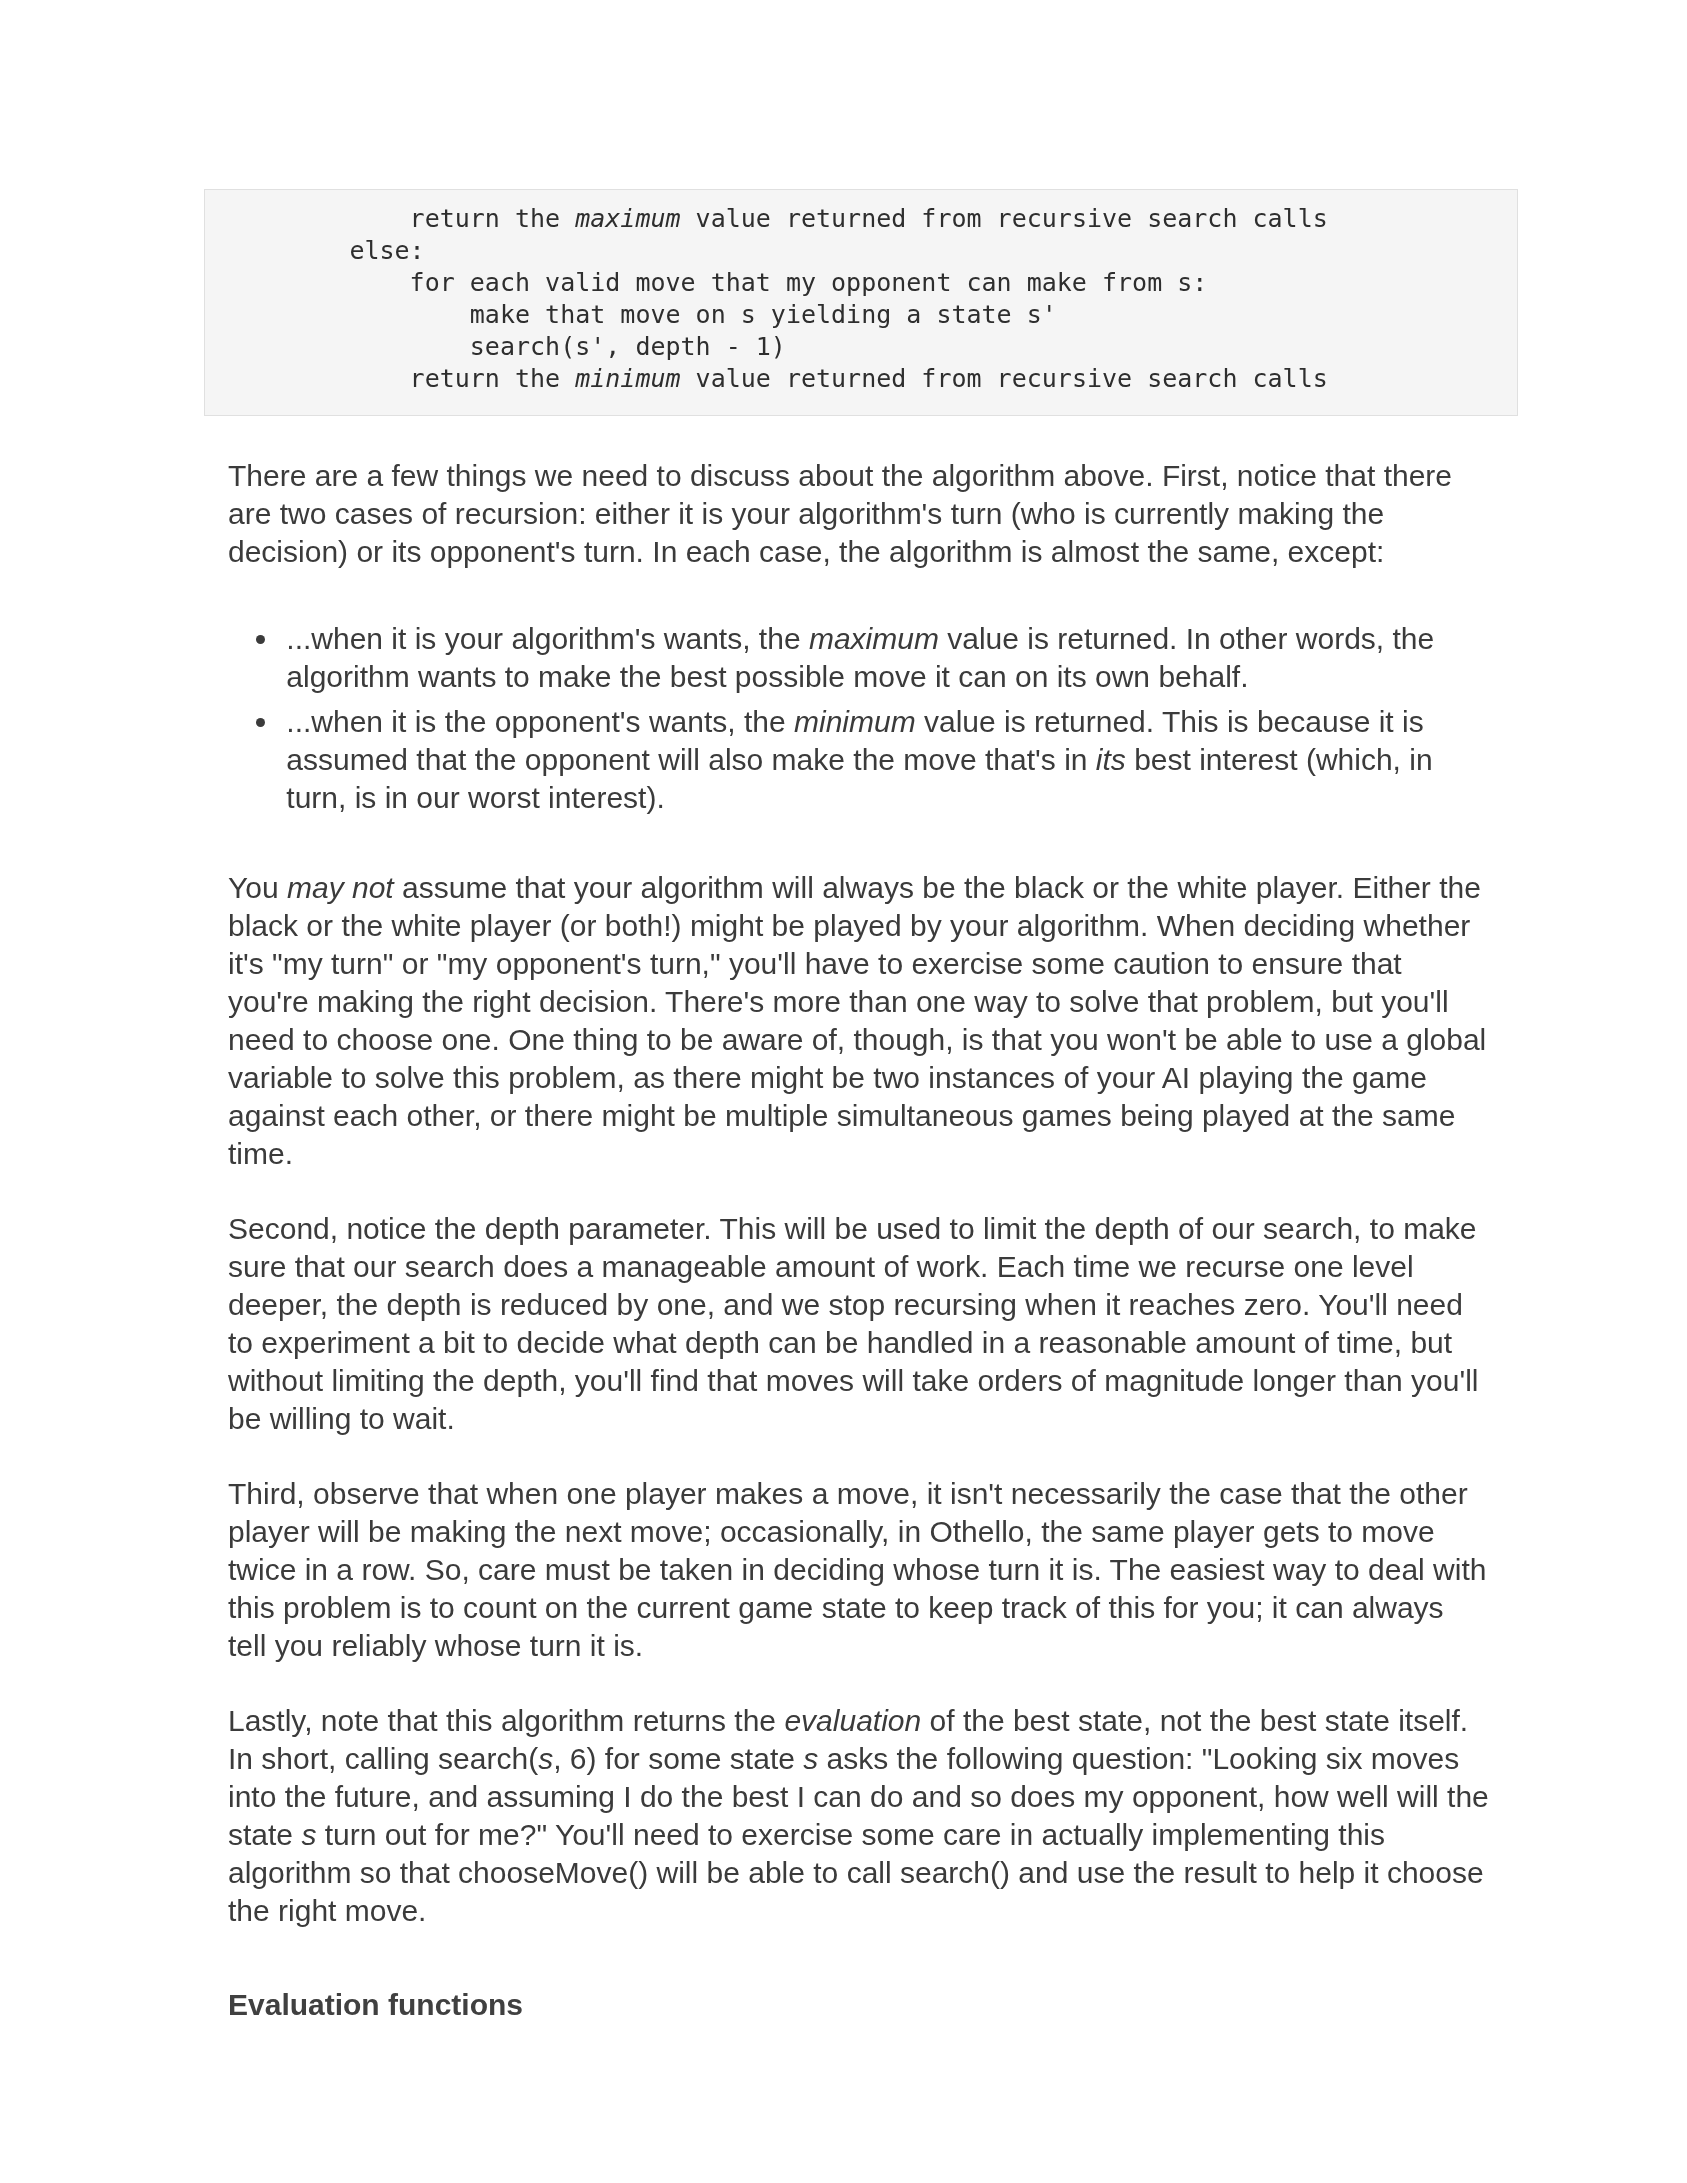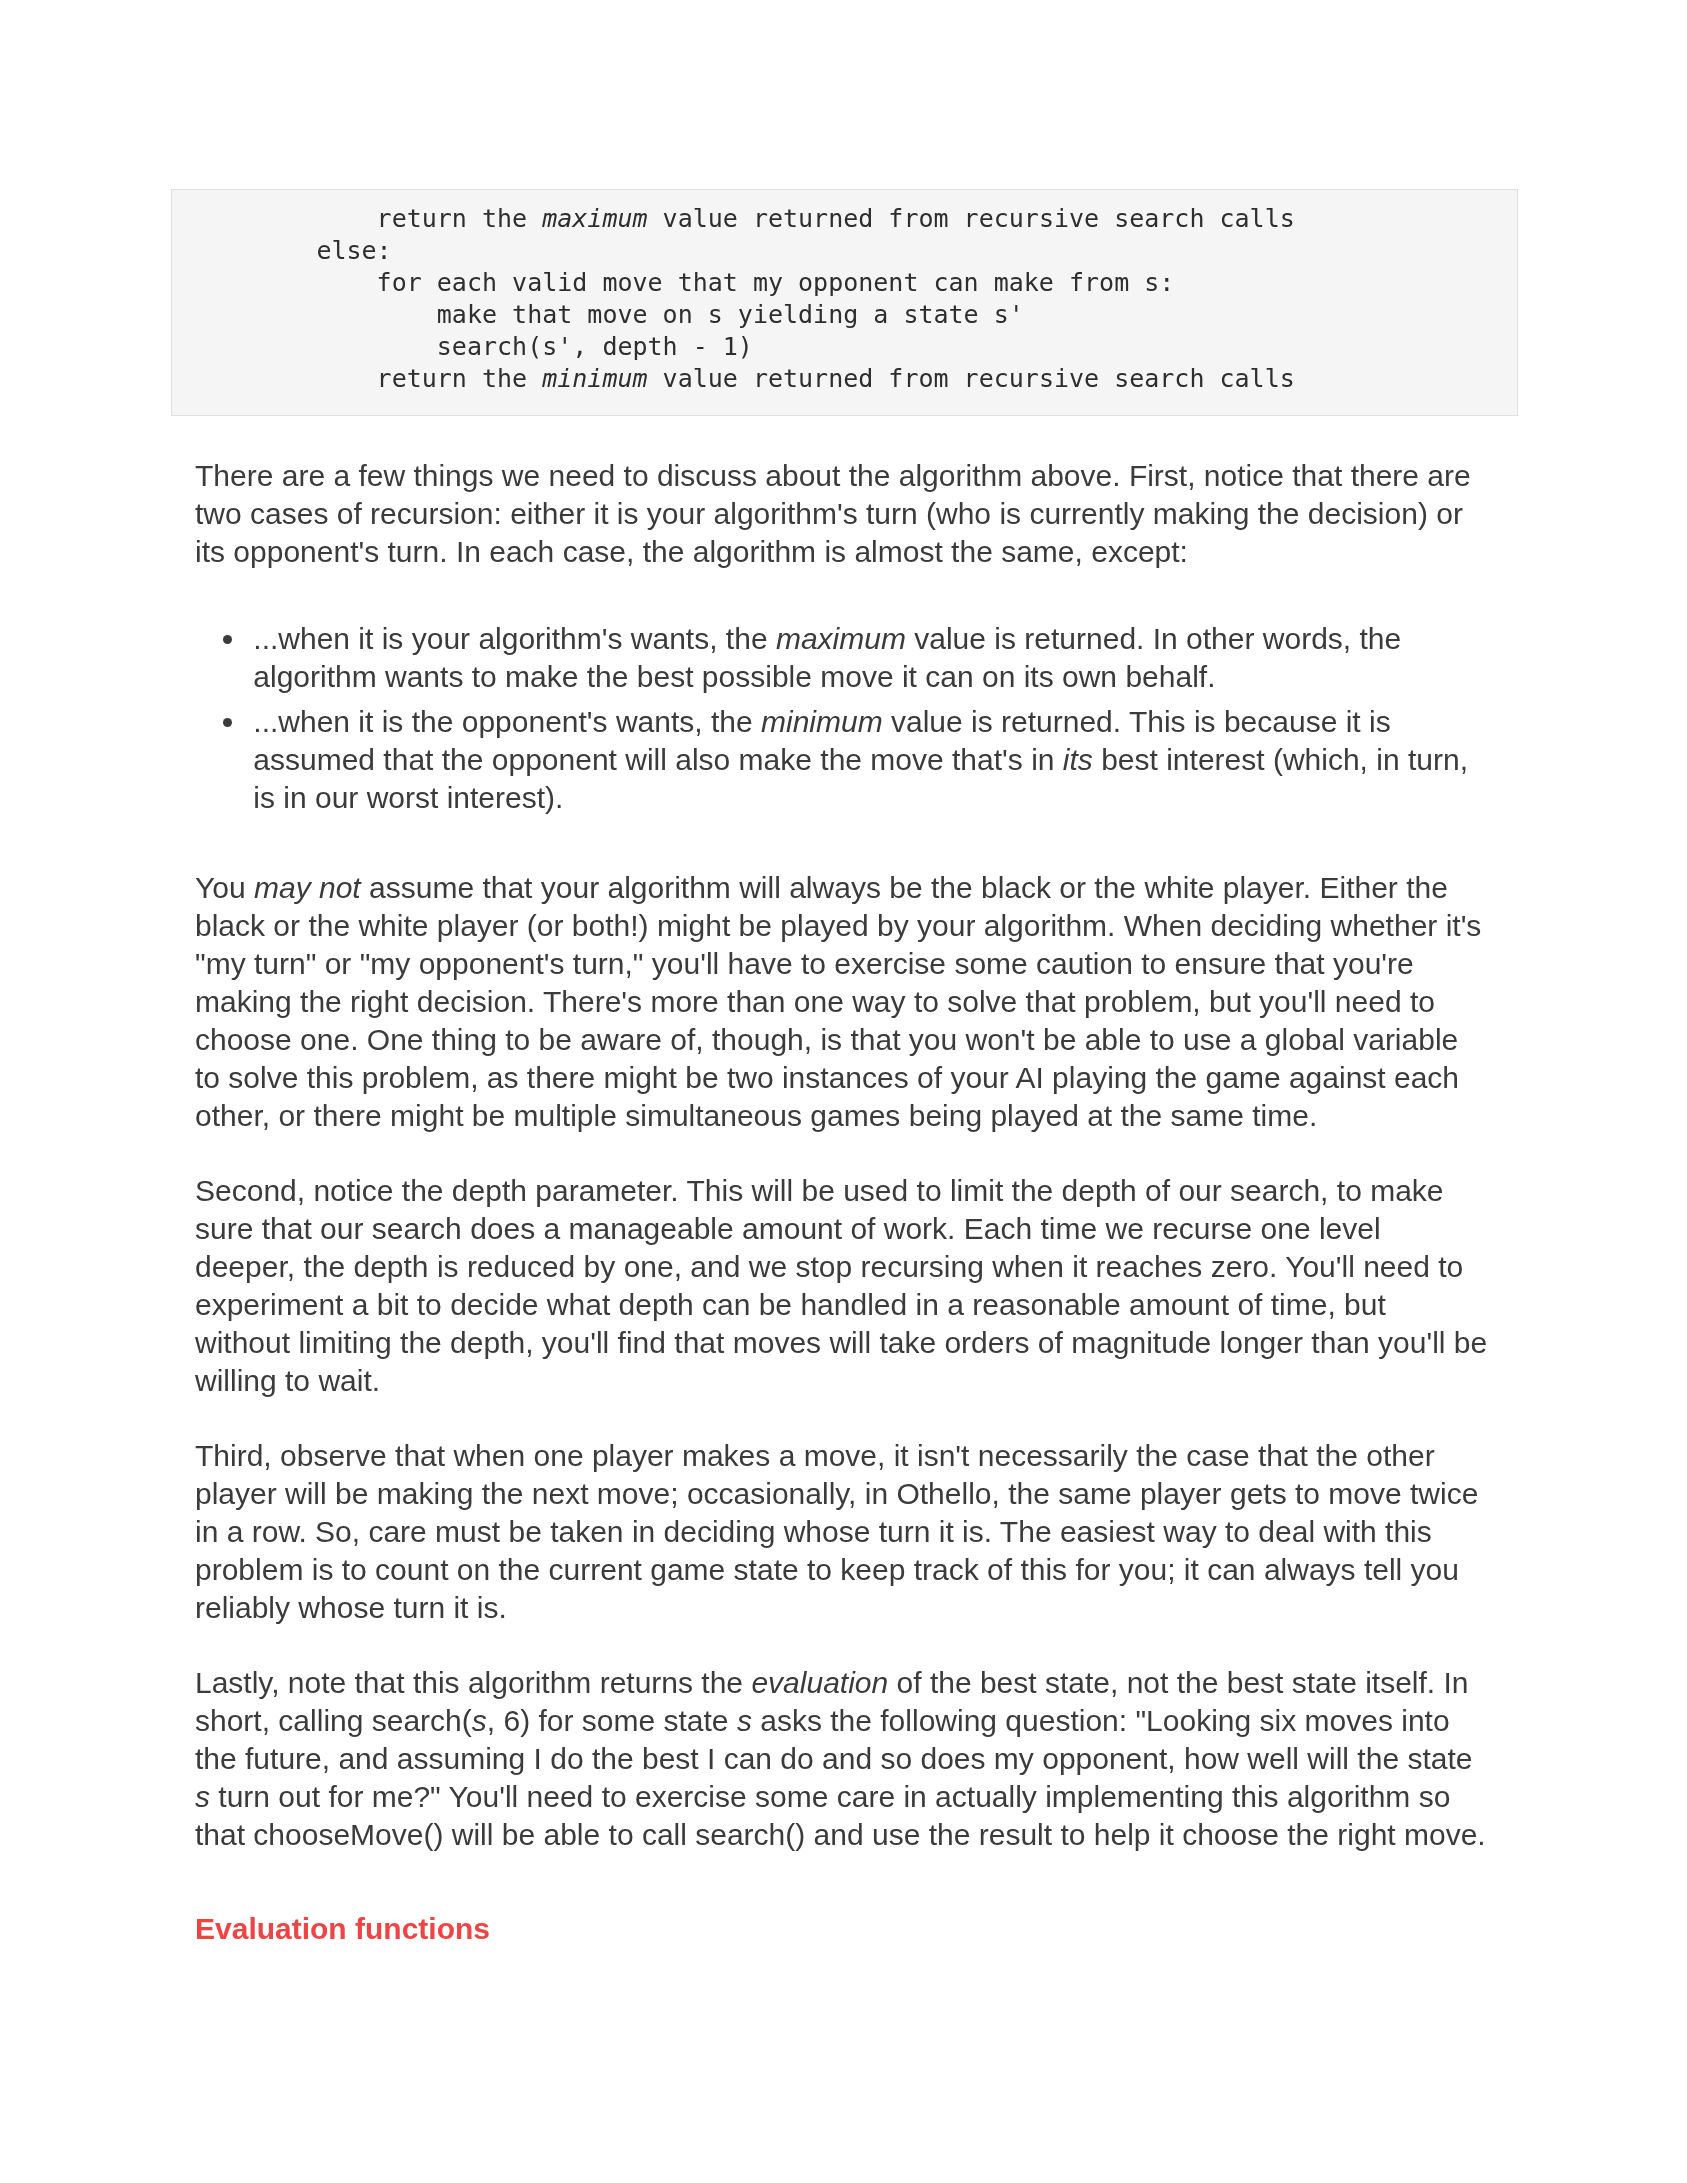--- a/index.html
+++ b/index.html
@@ -6,20 +6,21 @@
   html, body { margin: 0; padding: 0; }
   body {
     width: 1687px;
     min-height: 2183px;
     background: #ffffff;
     font-family: "Liberation Sans", sans-serif;
     color: #3b3b3b;
   }
   .page {
     padding-top: 189px;
+    padding-left: 33px;
   }
   .code-block {
     margin: 0 169px 41px 171px;
     background: #f5f5f5;
     border: 1.3px solid #e0e0e0;
     padding: 13.2px 16px 20px 24px;
     font-family: "DejaVu Sans Mono", "Liberation Mono", monospace;
     font-size: 25px;
     line-height: 32px;
     color: #2e2e2e;
@@ -40,21 +41,21 @@
   }
   ul.bullet-list li {
     margin-bottom: 6.6px;
     padding-left: 5.3px;
   }
   h3.section-heading {
     margin: 56px 198px 0 195px;
     font-size: 30px;
     line-height: 38px;
     font-weight: bold;
-    color: #ef4444;
+    color: #404040;
   }
   .it { font-style: italic; }
   .bd { font-weight: normal; margin-top: 8px; }
 </style>
 </head>
 <body>
 
 <div class="page">
 
   <pre class="code-block"><div class="code-line"><span>            return the </span><span class="it">maximum</span><span> value returned from recursive search calls</span></div><div class="code-line"><span>        else:</span></div><div class="code-line"><span>            for each valid move that my opponent can make from s:</span></div><div class="code-line"><span>                make that move on s yielding a state s'</span></div><div class="code-line"><span>                search(s', depth - 1)</span></div><div class="code-line"><span>            return the </span><span class="it">minimum</span><span> value returned from recursive search calls</span></div></pre>

